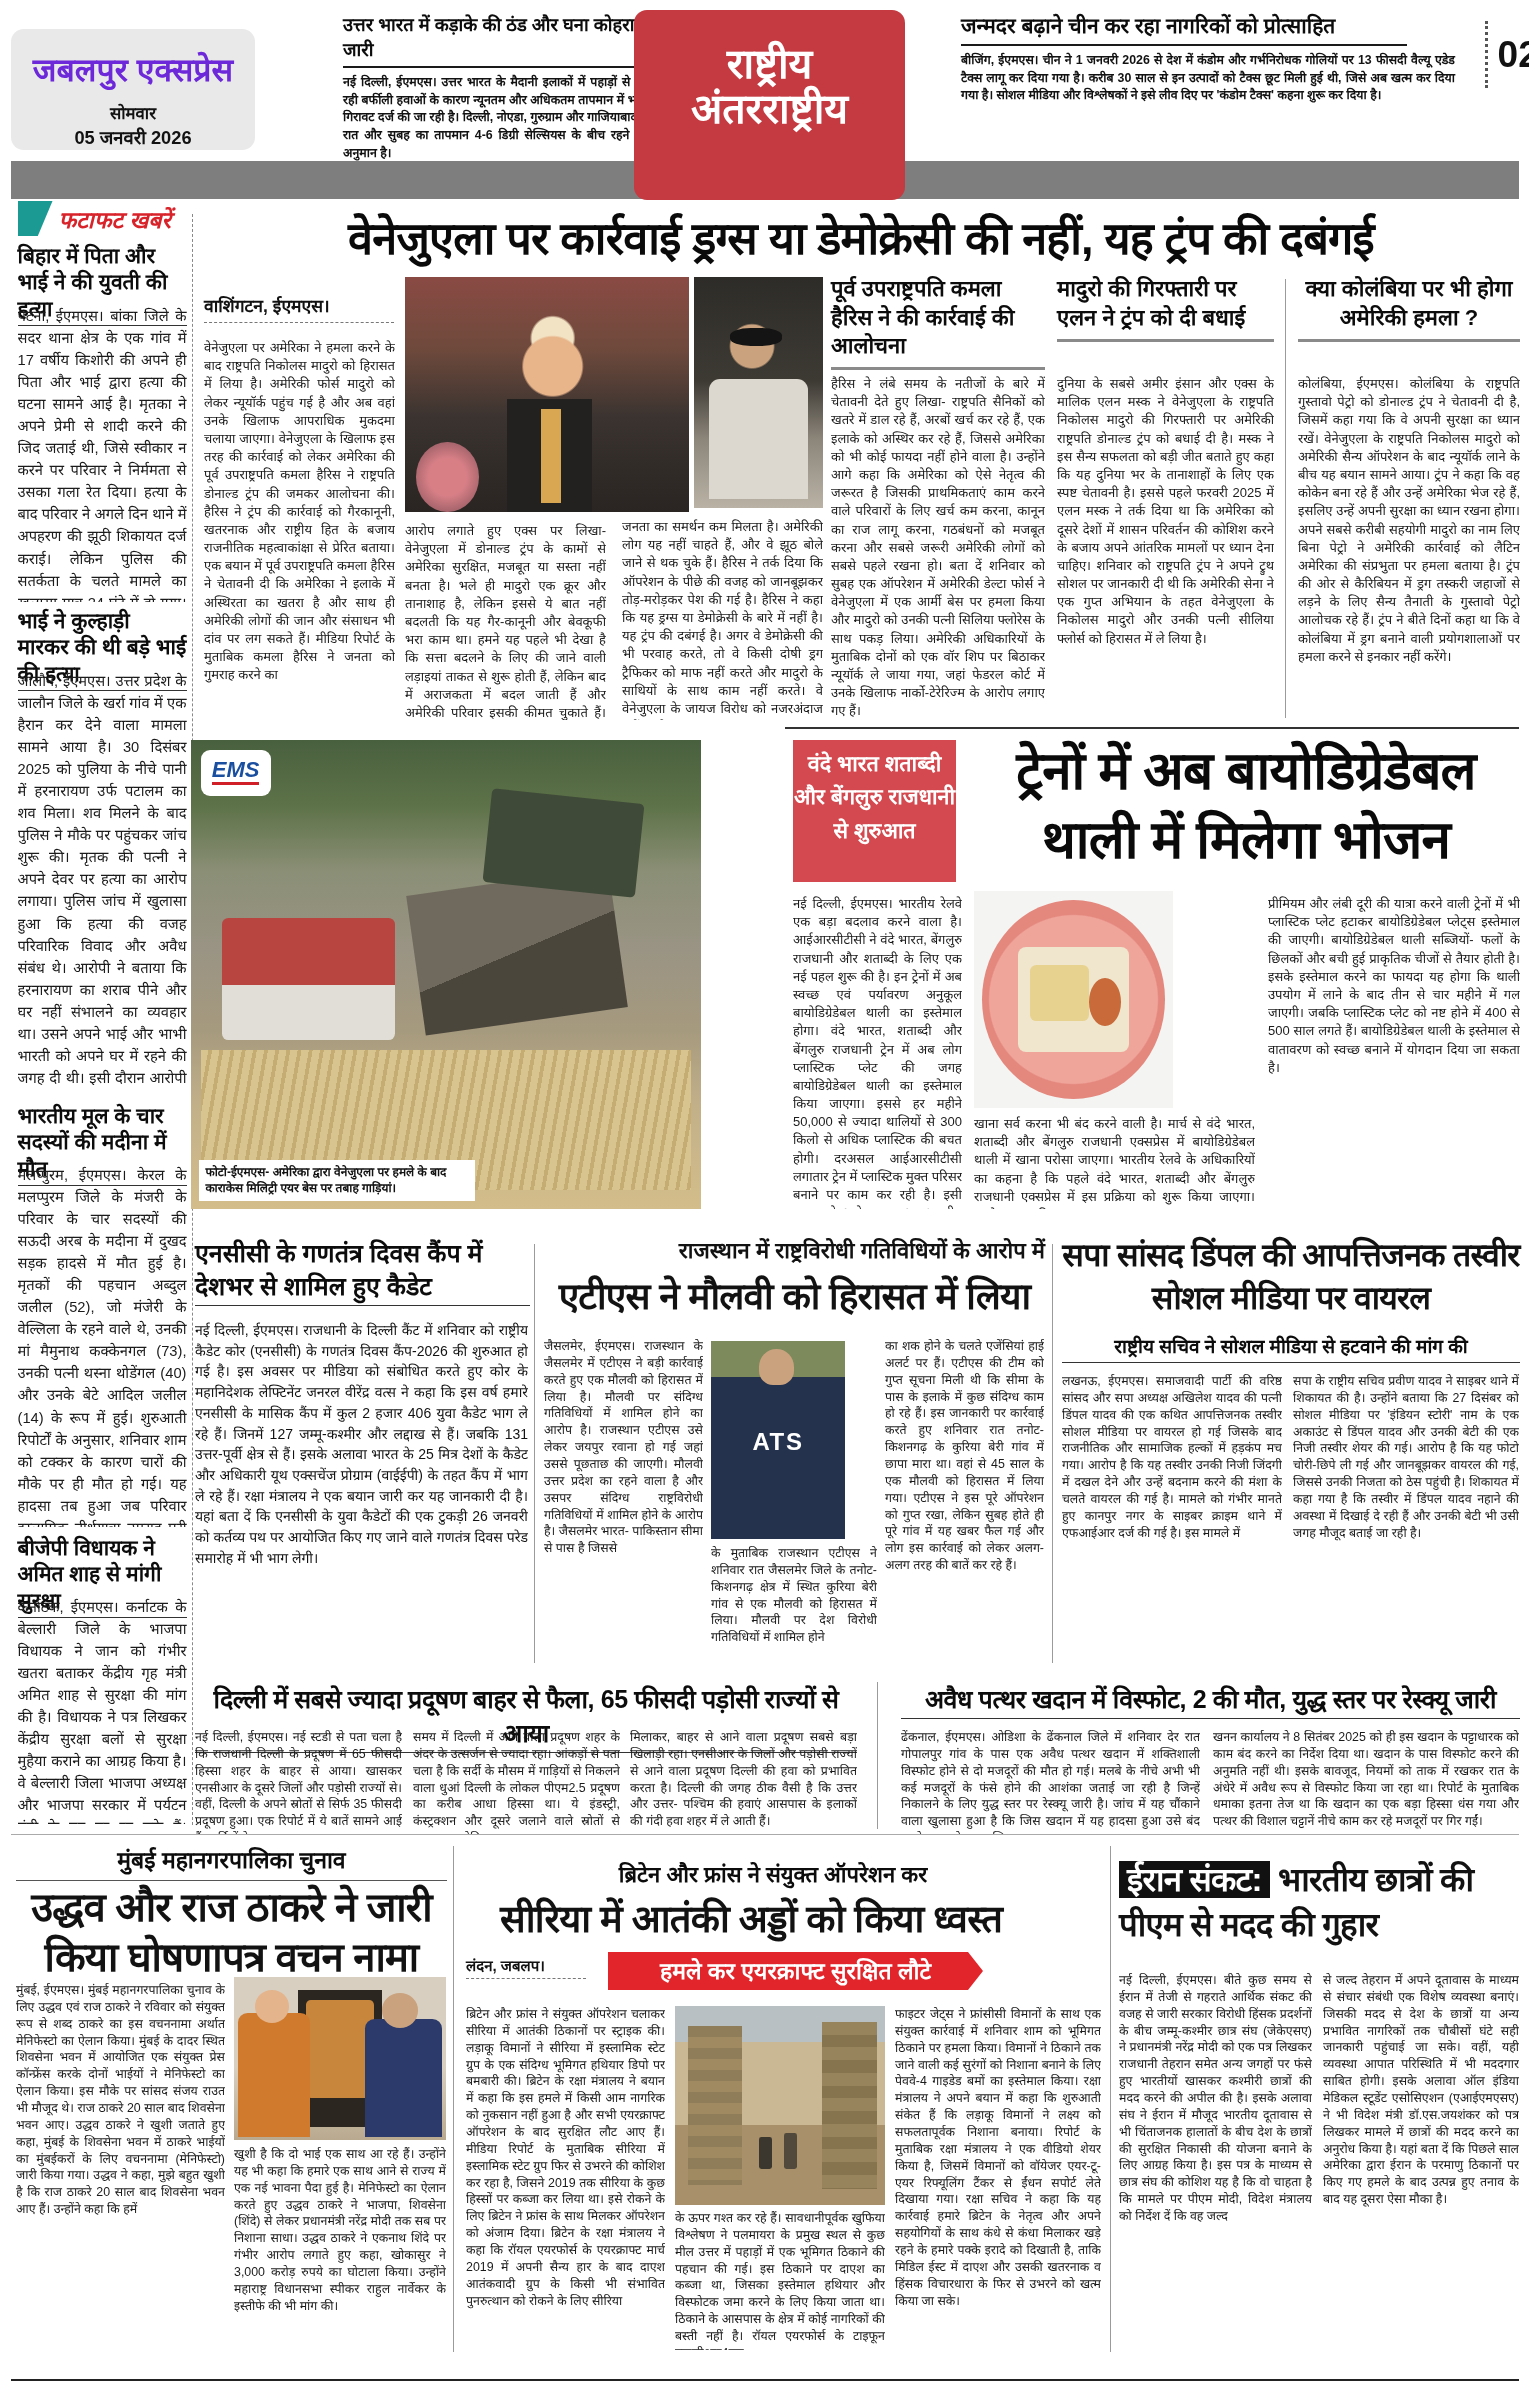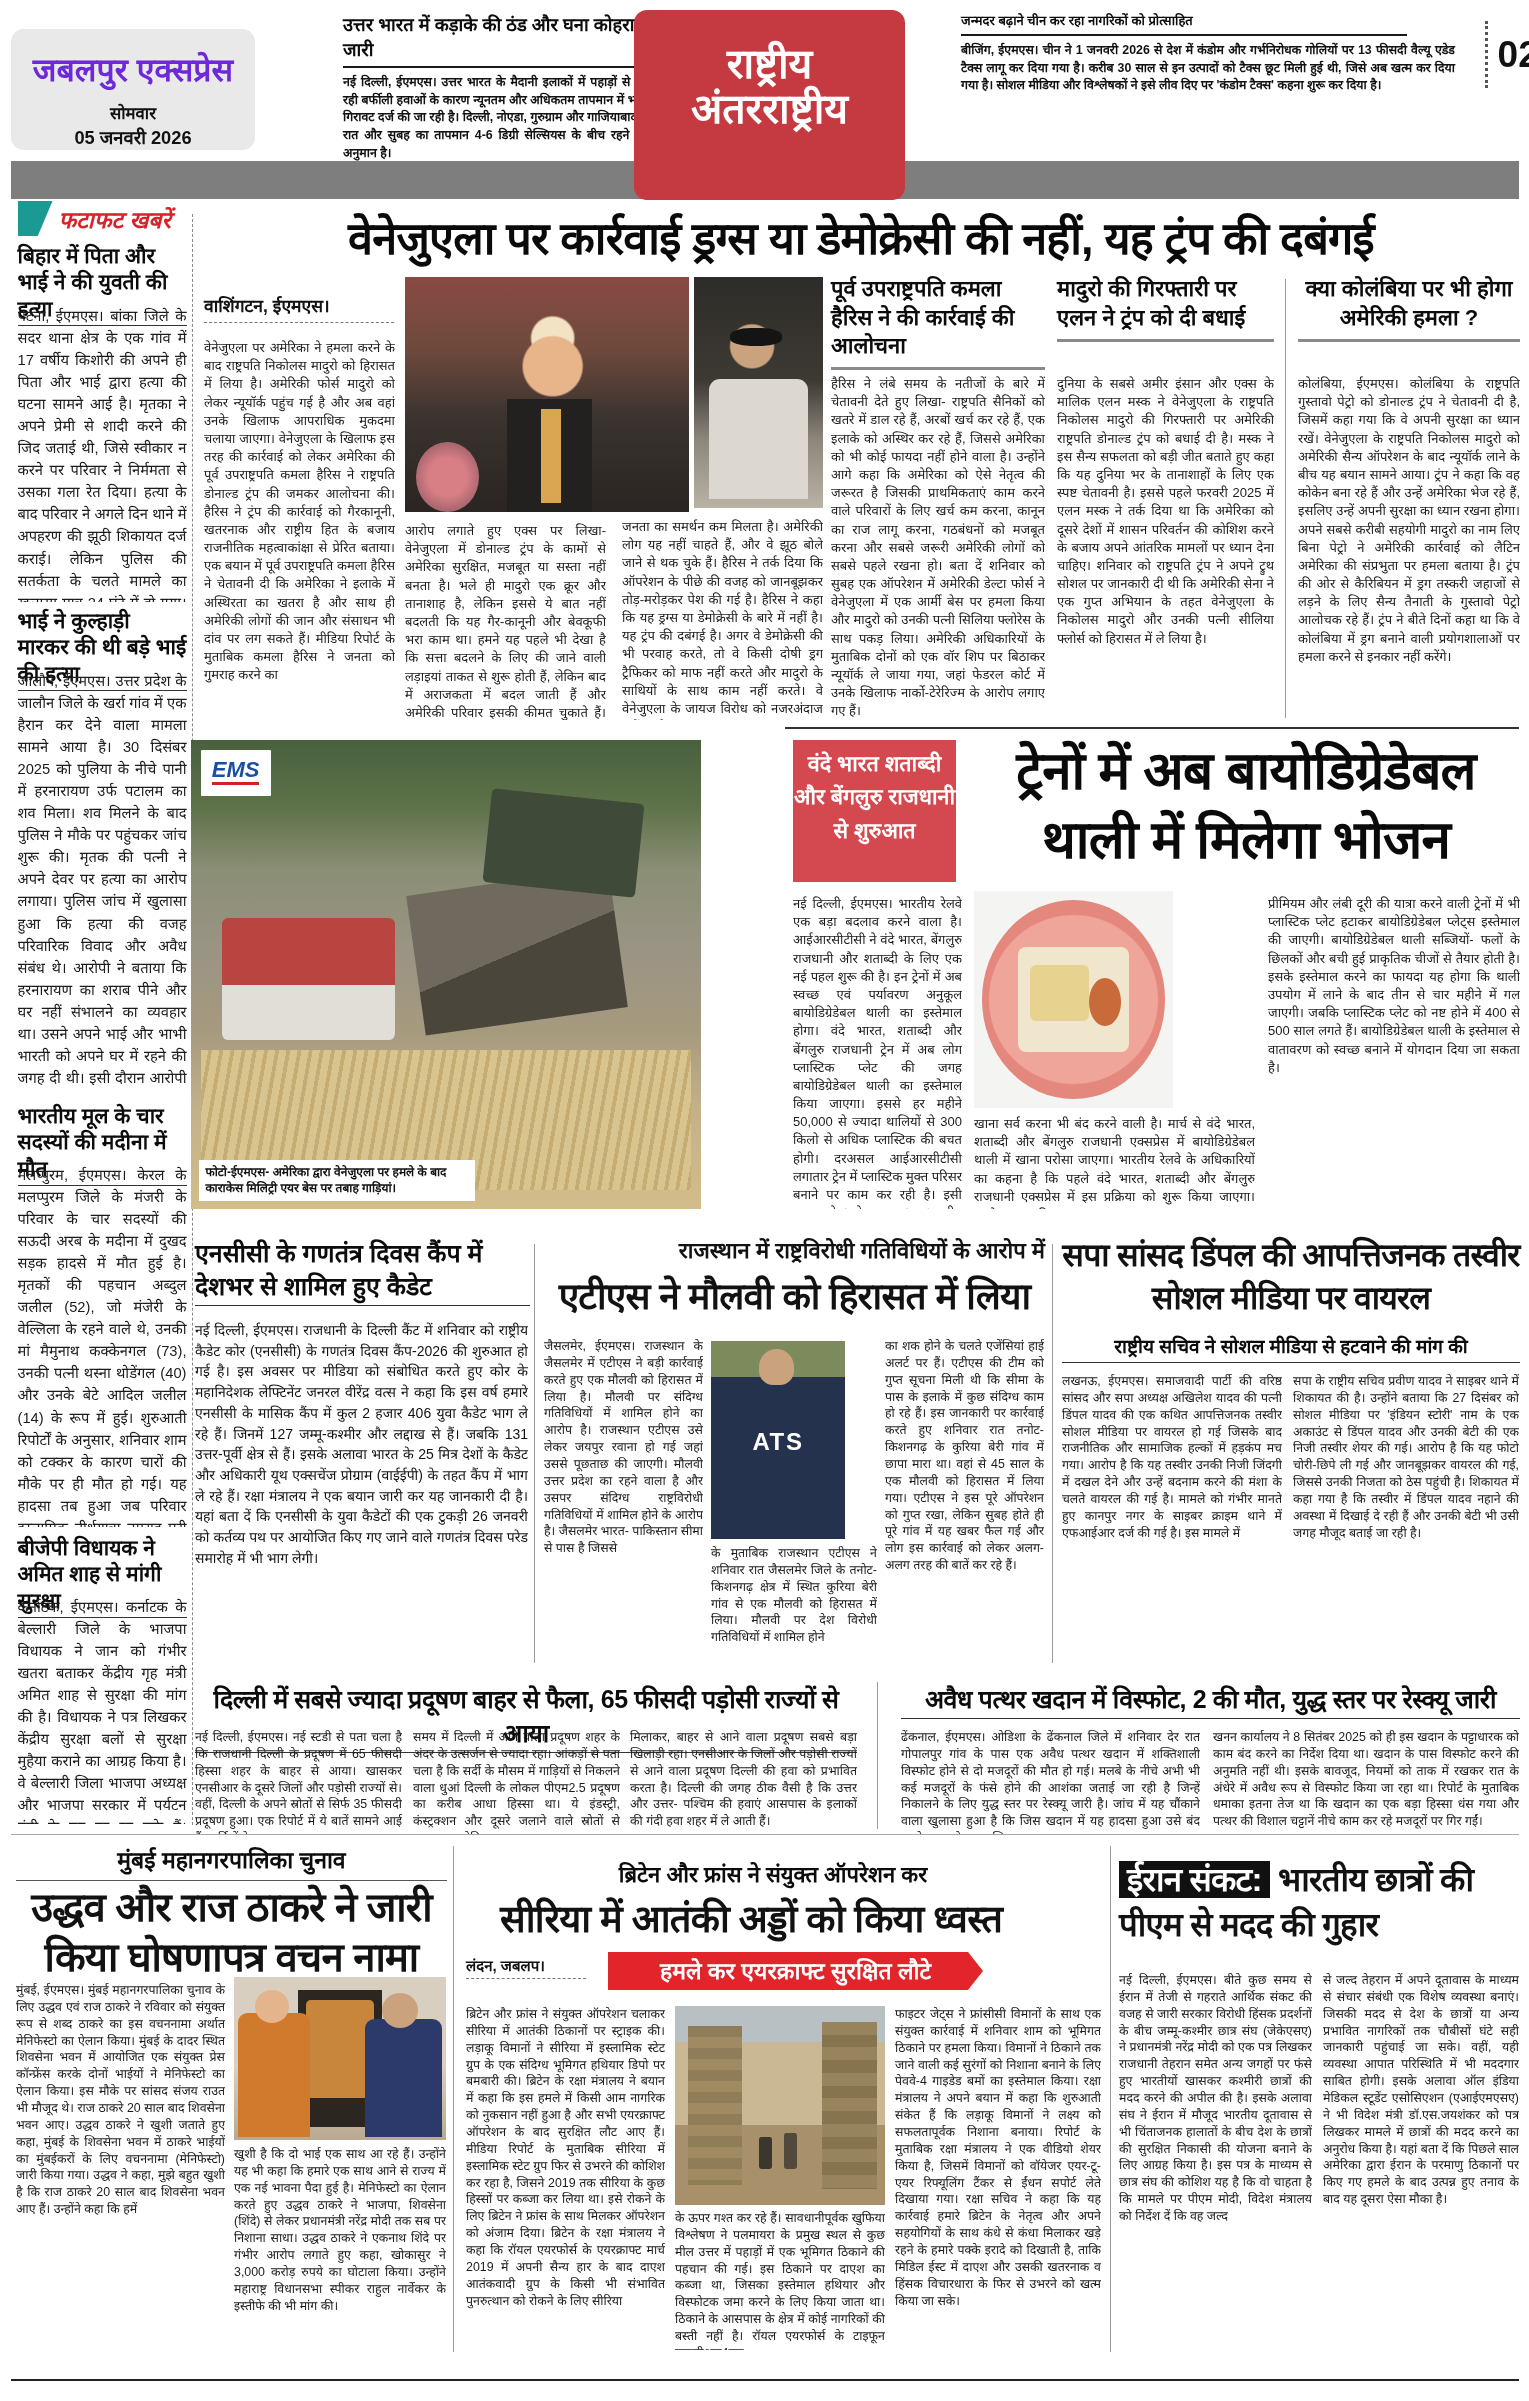--- a/index.html
+++ b/index.html
@@ -39,21 +39,21 @@
     <div class="news-head u2" style="font-size:18.3px;">उत्तर भारत में कड़ाके की ठंड और घना कोहरा जारी</div>
     <div class="jc" style="font-size:12.4px;line-height:1.42;font-weight:600;margin-top:6.4px;">नई दिल्ली, ईएमएस। उत्तर भारत के मैदानी इलाकों में पहाड़ों से आ रही बर्फीली हवाओं के कारण न्यूनतम और अधिकतम तापमान में भारी गिरावट दर्ज की जा रही है। दिल्ली, नोएडा, गुरुग्राम और गाजियाबाद में रात और सुबह का तापमान 4-6 डिग्री सेल्सियस के बीच रहने का अनुमान है।</div>
   </div>
 
   <div class="abs ctr" style="left:634px;top:9.6px;width:271px;height:190px;background:#c43a40;border-radius:13px;color:#fff;z-index:3;">
     <div style="font-size:41px;font-weight:900;margin-top:32px;line-height:1.1;">राष्ट्रीय</div>
     <div style="font-size:41px;font-weight:900;line-height:1.1;">अंतरराष्ट्रीय</div>
   </div>
 
   <div class="abs" style="left:961px;top:11px;width:494px;">
-    <div class="news-head u2" style="font-size:13px;width:446px;">जन्मदर बढ़ाने चीन कर रहा नागरिकों को प्रोत्साहित</div>
+    <div class="news-head u2" style="font-size:21px;width:446px;">जन्मदर बढ़ाने चीन कर रहा नागरिकों को प्रोत्साहित</div>
     <div class="jc" style="font-size:12.4px;line-height:1.42;font-weight:600;margin-top:6.4px;">बीजिंग, ईएमएस। चीन ने 1 जनवरी 2026 से देश में कंडोम और गर्भनिरोधक गोलियों पर 13 फीसदी वैल्यू एडेड टैक्स लागू कर दिया गया है। करीब 30 साल से इन उत्पादों को टैक्स छूट मिली हुई थी, जिसे अब खत्म कर दिया गया है। सोशल मीडिया और विश्लेषकों ने इसे लीव दिए पर 'कंडोम टैक्स' कहना शुरू कर दिया है।</div>
   </div>
 
   <div class="abs" style="left:1485px;top:21px;border-left:3.2px dotted #555;padding-left:9.6px;height:67px;font-size:37px;font-weight:900;line-height:67px;">02</div>
 
   <div class="abs" style="left:11px;top:161px;width:1508px;height:38px;background:#7e7e7e;z-index:1;"></div>
 
   <div class="abs" style="left:192px;top:214px;height:1611px;border-left:1.6px dashed #888;"></div>
 
   <div class="abs" style="left:17.5px;top:201px;width:167px;height:37px;">
@@ -128,21 +128,21 @@
   <div class="abs jc ovh lead-body" style="left:1298px;top:375px;width:222px;height:345px;">कोलंबिया, ईएमएस। कोलंबिया के राष्ट्रपति गुस्तावो पेट्रो को डोनाल्ड ट्रंप ने चेतावनी दी है, जिसमें कहा गया कि वे अपनी सुरक्षा का ध्यान रखें। वेनेजुएला के राष्ट्रपति निकोलस मादुरो को अमेरिकी सैन्य ऑपरेशन के बाद न्यूयॉर्क लाने के बीच यह बयान सामने आया। ट्रंप ने कहा कि वह कोकेन बना रहे हैं और उन्हें अमेरिका भेज रहे हैं, इसलिए उन्हें अपनी सुरक्षा का ध्यान रखना होगा। अपने सबसे करीबी सहयोगी मादुरो का नाम लिए बिना पेट्रो ने अमेरिकी कार्रवाई को लैटिन अमेरिका की संप्रभुता पर हमला बताया है। ट्रंप की ओर से कैरिबियन में ड्रग तस्करी जहाजों से लड़ने के लिए सैन्य तैनाती के गुस्तावो पेट्रो आलोचक रहे हैं। ट्रंप ने बीते दिनों कहा था कि वे कोलंबिया में ड्रग बनाने वाली प्रयोगशालाओं पर हमला करने से इनकार नहीं करेंगे।</div>
 
   <div class="abs" style="left:785px;top:727px;width:734px;height:1.6px;background:#333;"></div>
 
   <div class="abs photo ovh" style="left:191px;top:740px;width:510px;height:469px;background:
       linear-gradient(180deg,#49603f 0%, #5d7248 14%, #8b8f76 28%, #9a9484 45%, #a69a7e 62%, #c2b089 78%, #d3bd8a 100%);">
     <div style="position:absolute;left:6%;top:38%;width:34%;height:26%;background:linear-gradient(180deg,#b8453f 0 55%,#e0ded6 55% 100%);border-radius:6.4px;"></div>
     <div style="position:absolute;left:44%;top:30%;width:40%;height:30%;background:linear-gradient(165deg,#6f6a5d 0 50%,#4b463c 50% 100%);transform:rotate(-8deg);"></div>
     <div style="position:absolute;left:58%;top:12%;width:30%;height:20%;background:#3f4a38;transform:rotate(6deg);border-radius:4.8px;"></div>
     <div style="position:absolute;left:2%;top:66%;width:96%;height:30%;background:repeating-linear-gradient(100deg,#d8c48f 0 7.2px,#c4ac73 7.2px 11px);"></div>
-    <div style="position:absolute;left:9.6px;top:9.6px;width:70px;height:46px;background:#fff;border-radius:1px;text-align:center;">
+    <div style="position:absolute;left:9.6px;top:9.6px;width:70px;height:46px;background:#fff;border-radius:9px;text-align:center;">
       <span style="font-size:22px;font-weight:900;font-style:italic;color:#1a4fa0;line-height:40px;border-bottom:3.2px solid #d01f26;">EMS</span>
     </div>
     <div class="capbox abs" style="left:8px;bottom:8px;width:263px;">फोटो-ईएमएस- अमेरिका द्वारा वेनेजुएला पर हमले के बाद काराकेस मिलिट्री एयर बेस पर तबाह गाड़ियां।</div>
   </div>
 
   <div class="abs ctr" style="left:793px;top:740px;width:163px;height:142px;background:#d4494f;color:#fff;font-size:21.5px;font-weight:800;line-height:1.55;padding-top:8px;box-sizing:border-box;">वंदे भारत शताब्दी और बेंगलुरु राजधानी से शुरुआत</div>
 
   <div class="abs" style="left:971px;top:737px;width:550px;font-size:53px;font-weight:900;line-height:1.3;color:#0a0a0a;text-align:center;letter-spacing:-0.8px;">ट्रेनों में अब बायोडिग्रेडेबल थाली में मिलेगा भोजन</div>
 
   <div class="abs jc ovh lead-body" style="left:793px;top:895px;width:169px;height:314px;">नई दिल्ली, ईएमएस। भारतीय रेलवे एक बड़ा बदलाव करने वाला है। आईआरसीटीसी ने वंदे भारत, बेंगलुरु राजधानी और शताब्दी के लिए एक नई पहल शुरू की है। इन ट्रेनों में अब स्वच्छ एवं पर्यावरण अनुकूल बायोडिग्रेडेबल थाली का इस्तेमाल होगा। वंदे भारत, शताब्दी और बेंगलुरु राजधानी ट्रेन में अब लोग प्लास्टिक प्लेट की जगह बायोडिग्रेडेबल थाली का इस्तेमाल किया जाएगा। इससे हर महीने 50,000 से ज्यादा थालियों से 300 किलो से अधिक प्लास्टिक की बचत होगी। दरअसल आईआरसीटीसी लगातार ट्रेन में प्लास्टिक मुक्त परिसर बनाने पर काम कर रही है। इसी कदम को आगे बढ़कर अब भारतीय रेलवे प्लास्टिक प्लेट में</div>

